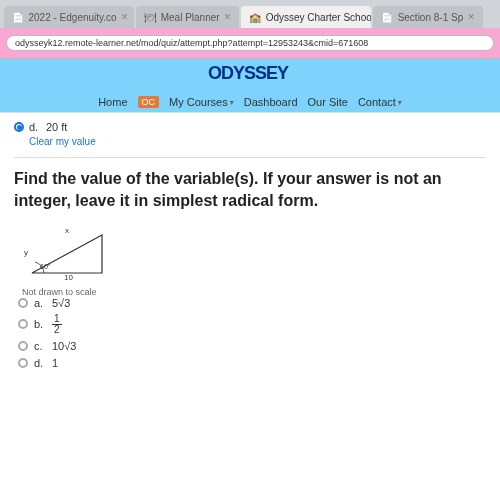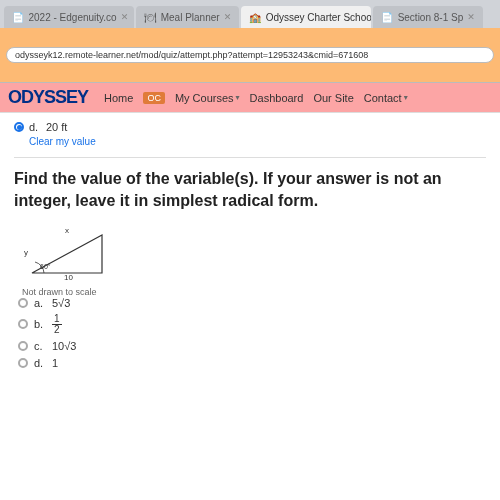--- a/index.html
+++ b/index.html
@@ -58,43 +58,44 @@
     }
 
     .tab-icon {
       margin-right: 4px;
       font-size: 10px;
     }
 
     .address-bar-row {
       display: flex;
       align-items: center;
-      padding: 19px 6px;
-      background: #fdba74;
+      padding: 7px 6px;
+      background: #f9a8d4;
       gap: 4px;
     }
 
     .address-bar {
       flex: 1;
       background: white;
       border: 1px solid #bbb;
       border-radius: 10px;
       padding: 2px 8px;
       font-size: 9px;
       color: #333;
     }
 
     
     .nav-bar {
-      background: #fca5a5;
+      background: #7dd3fc;
       border-bottom: 1px solid #ddd;
       padding: 4px 8px;
       display: flex;
       align-items: center;
       gap: 12px;
+      flex-direction: column;
     }
 
     .logo {
       font-size: 18px;
       font-weight: bold;
       color: #003087;
       letter-spacing: -1px;
       margin-right: 4px;
     }
 

